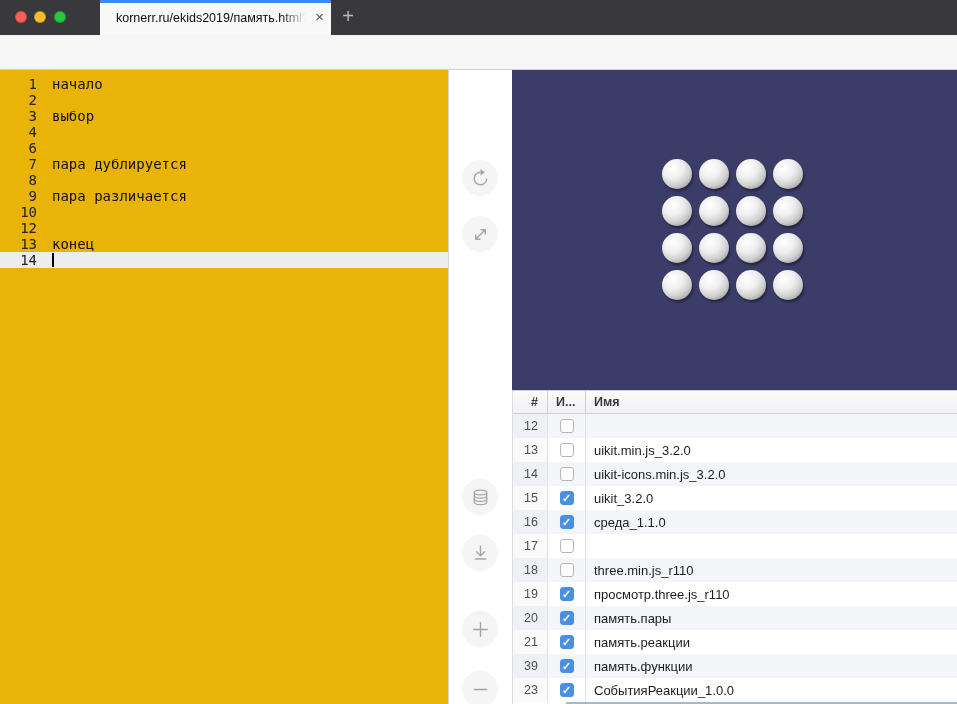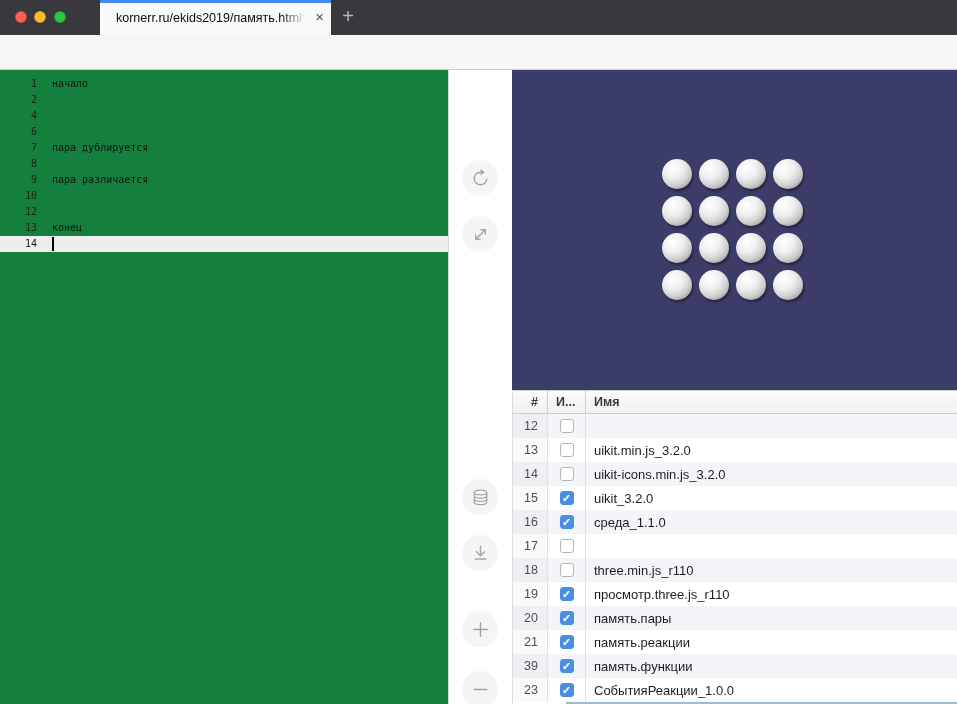--- a/index.html
+++ b/index.html
@@ -34,23 +34,23 @@
   .ub-divider{width:1px;height:17px;background:#d8d8d8;margin:0 8px;}
   .url-text{font-size:13.5px;margin-left:8px;white-space:nowrap;}
   .url-domain{color:#18181b;}
   .url-path{color:#76767a;}
   .urlbar-right{margin-left:auto;display:flex;align-items:center;gap:13px;padding-right:11px;}
   .right-icons{position:absolute;top:38px;right:0;height:28px;display:flex;align-items:center;}
   .ri{display:flex;align-items:center;justify-content:center;width:30px;}
   .ri-sep{width:1px;height:24px;background:#d4d4d6;margin:0 3px;}
 
   
-  .editor{position:absolute;left:0;top:70px;width:449px;height:634px;background:#15803d;
+  .editor{position:absolute;left:0;top:70px;width:449px;height:634px;background:#eab308;
           border-right:1px solid #d6d6d6;box-sizing:border-box;padding-top:6px;
-          font-family:"DejaVu Sans Mono",monospace;font-size:10px;line-height:16px;color:#111;}
+          font-family:"DejaVu Sans Mono",monospace;font-size:14px;line-height:16px;color:#111;}
   .eline{position:relative;height:16px;white-space:pre;}
   .eline.active{background:#ededed;}
   .ln{display:inline-block;width:37px;text-align:right;color:#222;vertical-align:top;}
   .ltext{display:inline-block;padding-left:15px;vertical-align:top;}
   .caret{position:absolute;left:52px;top:1px;width:1.5px;height:14px;background:#000;}
 
   
   .side-panel{position:absolute;left:449px;top:70px;width:63px;height:634px;background:#ffffff;}
   .circle-btn{position:absolute;left:13px;width:36px;height:36px;border-radius:50%;background:#f5f5f6;
               display:flex;align-items:center;justify-content:center;}
@@ -182,20 +182,21 @@
               <line x1="4" y1="17" x2="20" y2="17"></line>
           </g>
         </svg>
       </span>
     </div>
   </div>
 
   <div class="editor" id="editor">
       <div class="eline"><span class="ln">1</span><span class="ltext">начало</span></div>
       <div class="eline"><span class="ln">2</span><span class="ltext"></span></div>
+      <div class="eline"><span class="ln">3</span><span class="ltext">выбор</span></div>
       <div class="eline"><span class="ln">4</span><span class="ltext"></span></div>
       <div class="eline"><span class="ln">6</span><span class="ltext"></span></div>
       <div class="eline"><span class="ln">7</span><span class="ltext">пара дублируется</span></div>
       <div class="eline"><span class="ln">8</span><span class="ltext"></span></div>
       <div class="eline"><span class="ln">9</span><span class="ltext">пара различается</span></div>
       <div class="eline"><span class="ln">10</span><span class="ltext"></span></div>
       <div class="eline"><span class="ln">12</span><span class="ltext"></span></div>
       <div class="eline"><span class="ln">13</span><span class="ltext">конец</span></div>
       <div class="eline active"><span class="ln">14</span><span class="ltext"></span><div class="caret"></div></div>
     </div>

